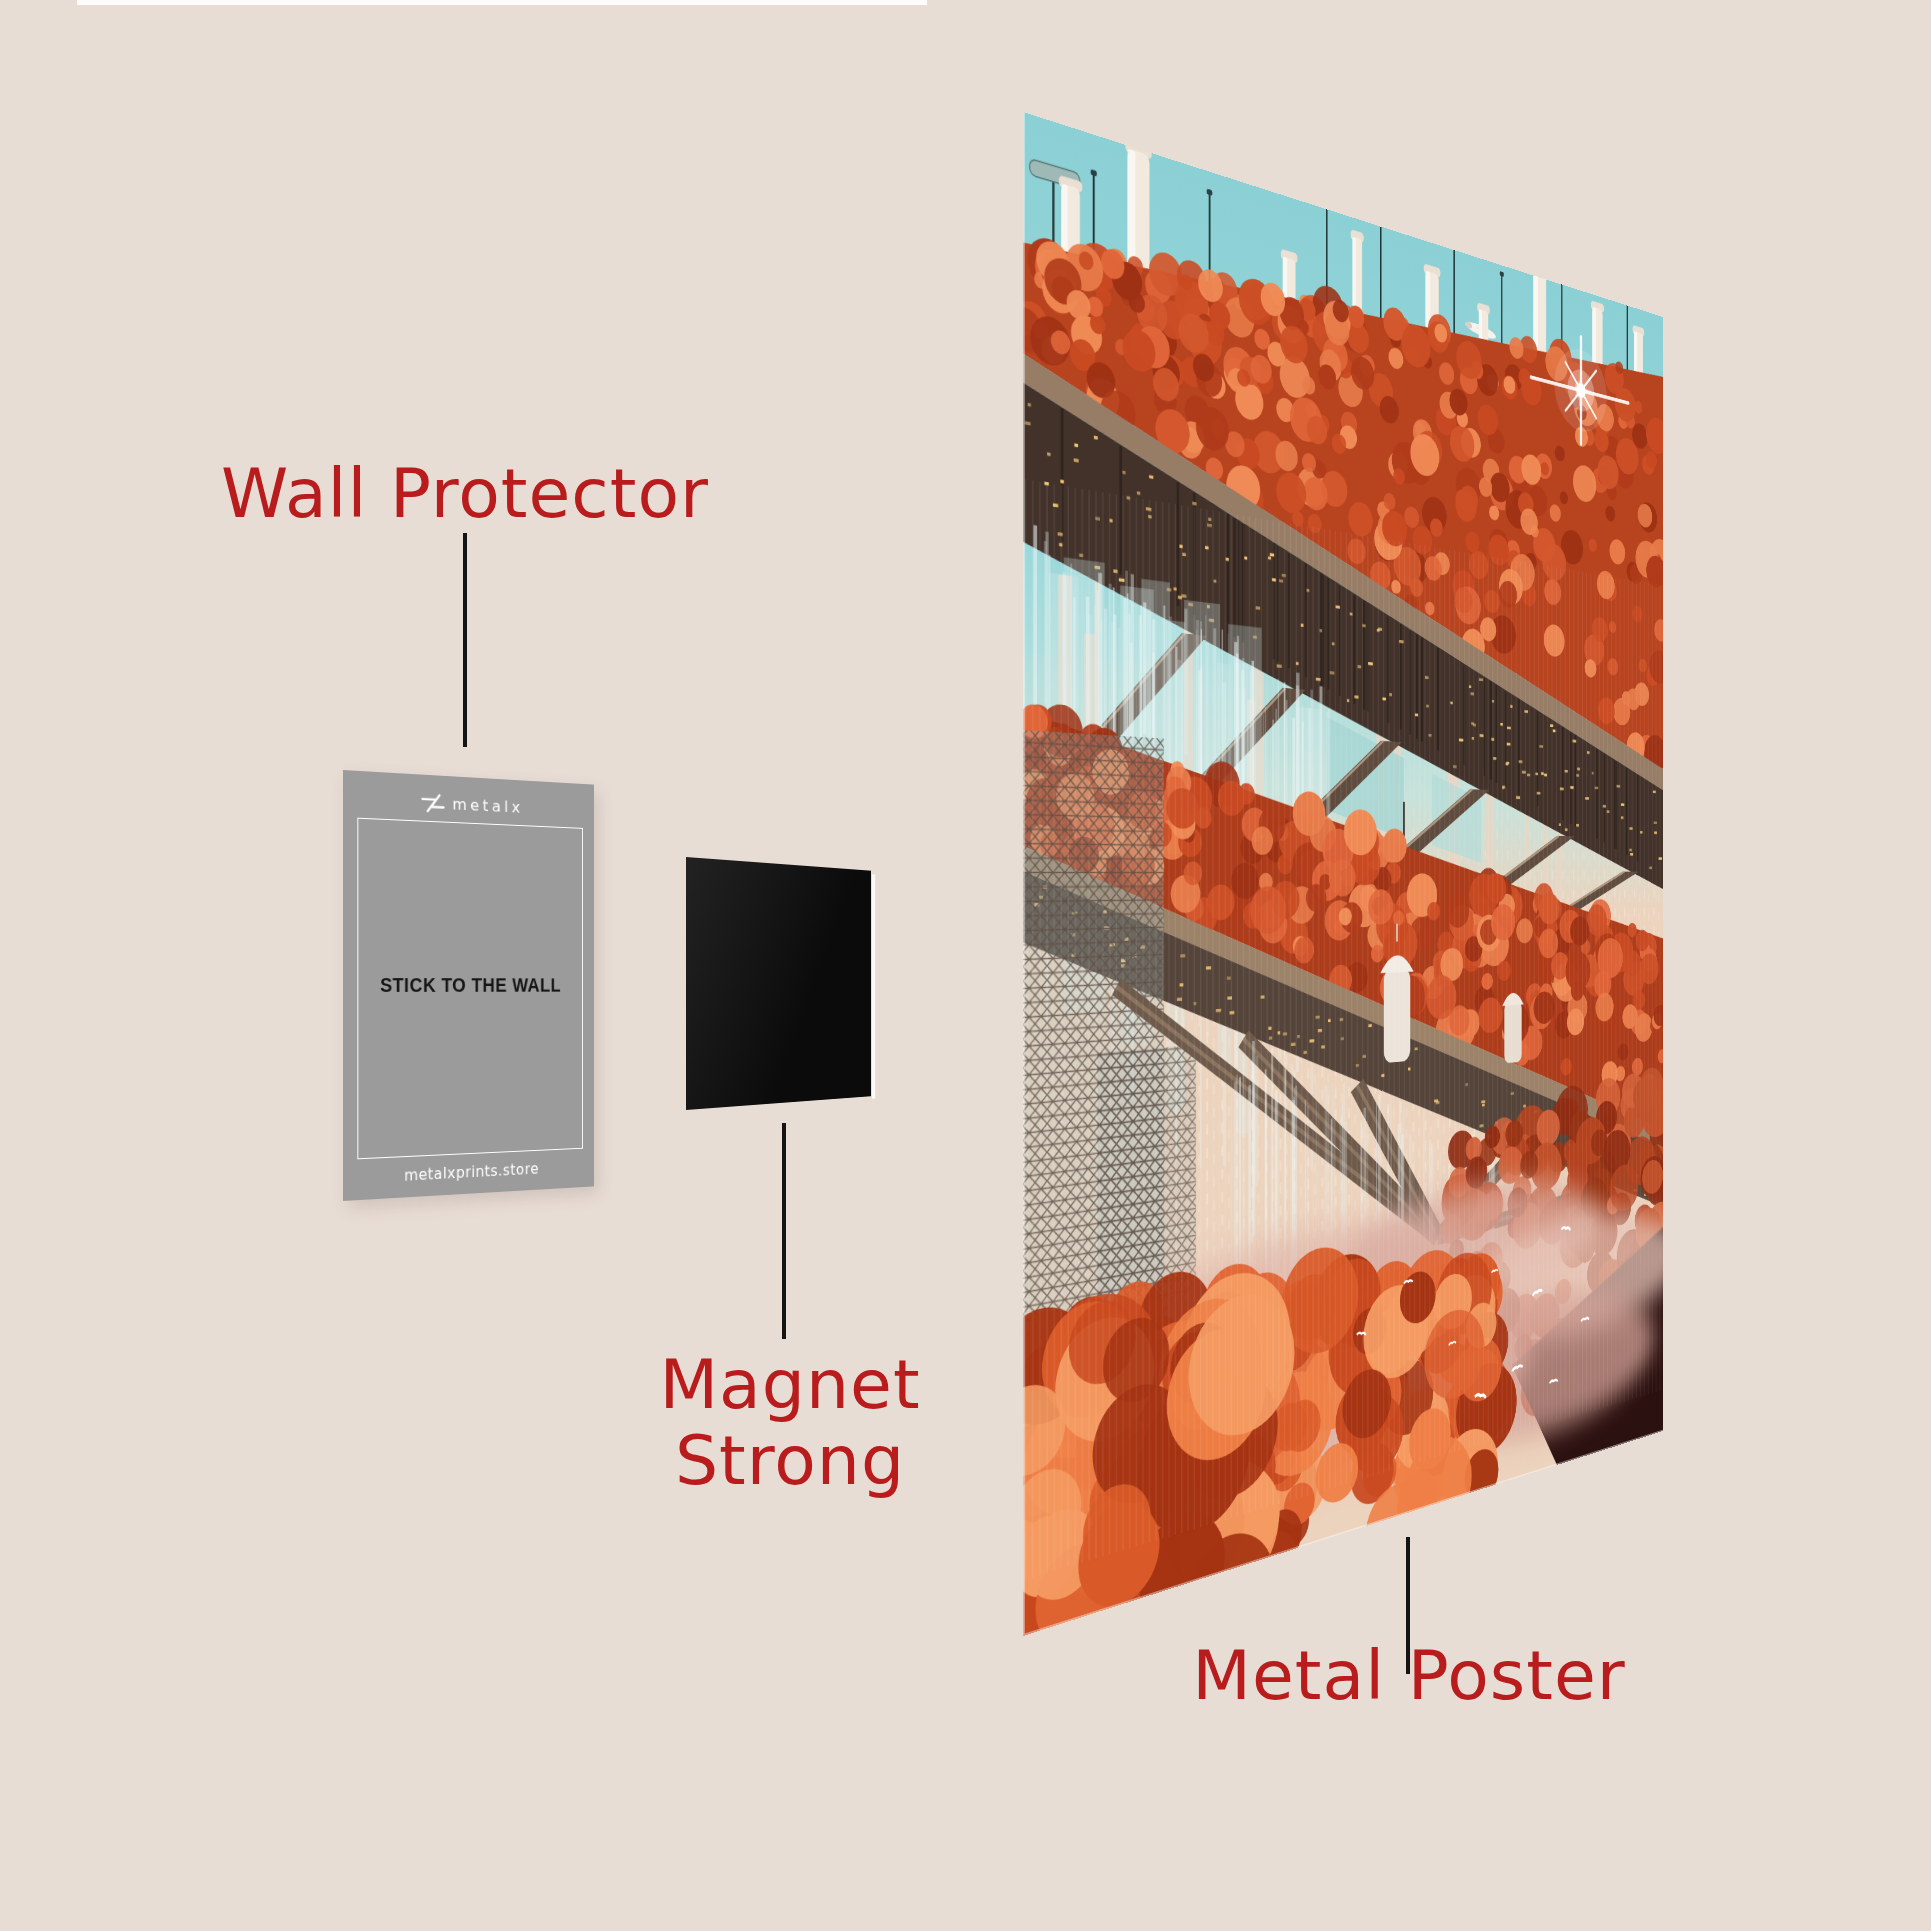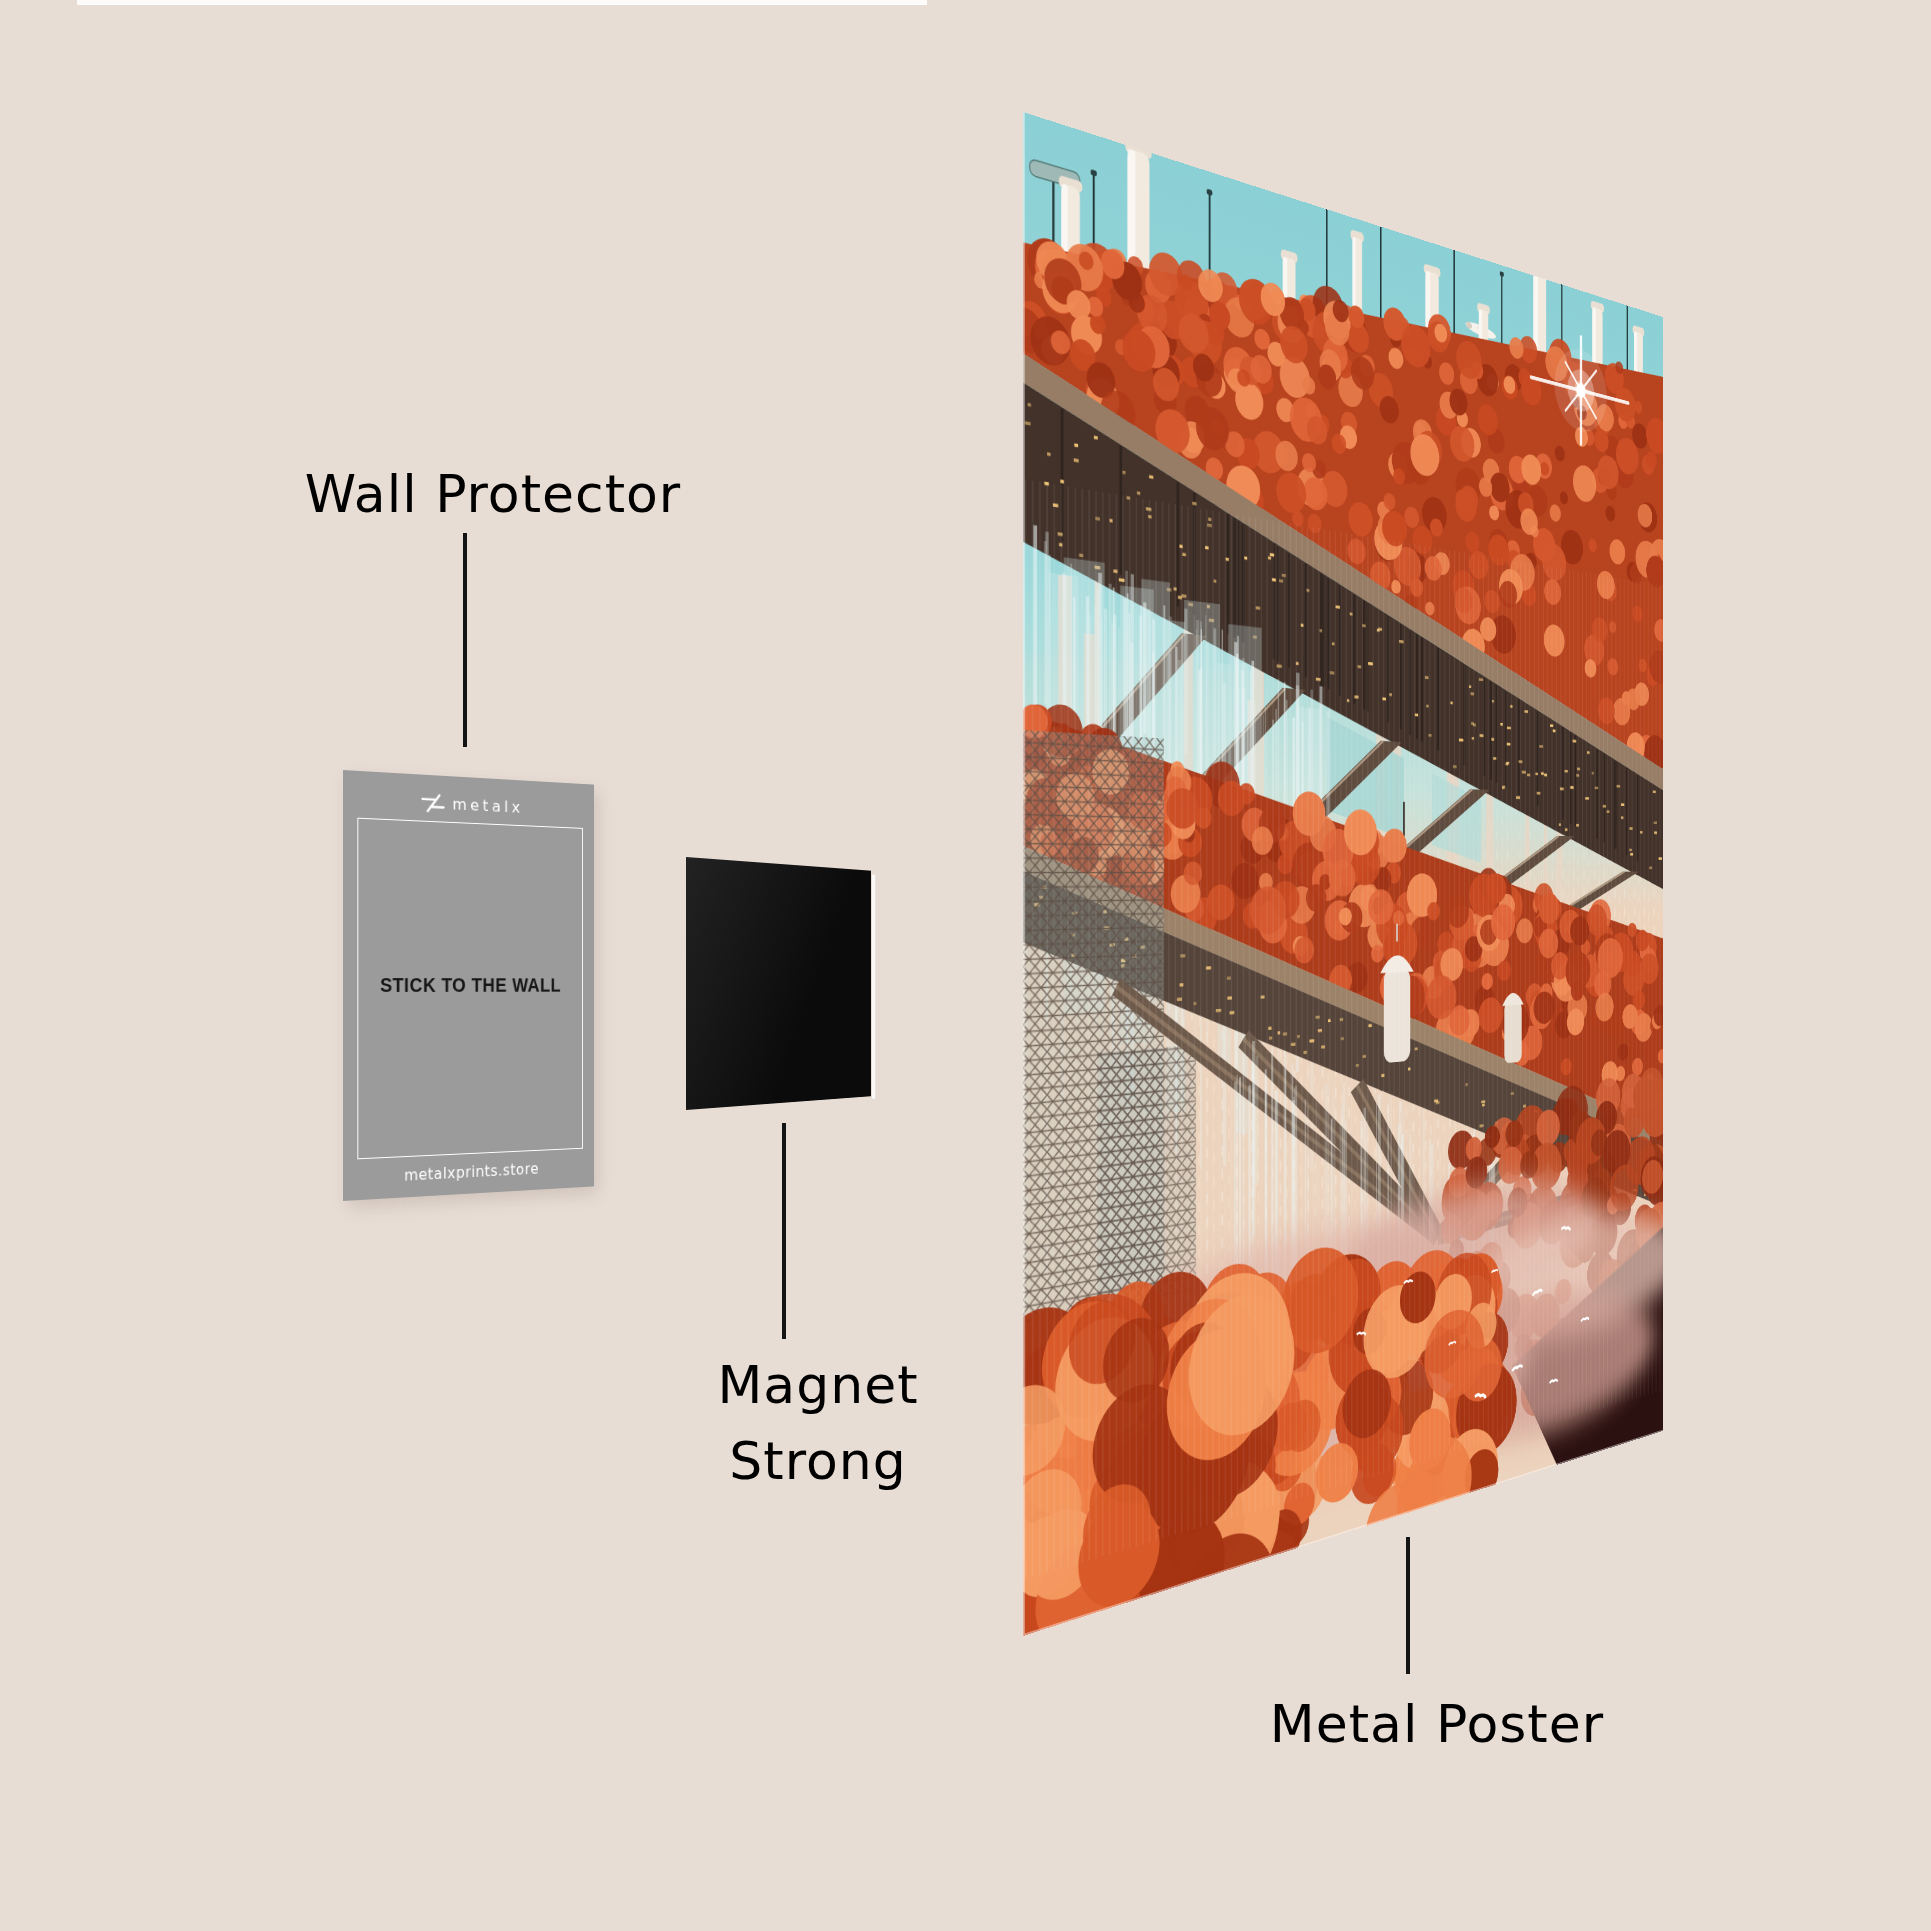--- a/index.html
+++ b/index.html
@@ -1,20 +1,20 @@
 <!DOCTYPE html>
 <html><head>
 <meta charset="utf-8">
 <style>
   html,body{margin:0;padding:0;}
   .stage{position:relative;width:1931px;height:1931px;background:#e8ddd5;overflow:hidden;
          font-family:"DejaVu Sans",sans-serif;}
   .top-strip{position:absolute;left:77px;top:0;width:850px;height:4.8px;background:#ffffff;opacity:.9;}
-  .lbl{position:absolute;color:#000000;font-size:52px;line-height:64px;letter-spacing:1px;
-       transform:translateX(-50%);text-align:center;white-space:nowrap;margin-left:28px;}
+  .lbl{position:absolute;color:#b91c1c;font-size:68px;line-height:64px;letter-spacing:1px;
+       transform:translateX(-50%);text-align:center;white-space:nowrap;}
   .lbl.two{line-height:76px;}
   .connector{position:absolute;width:3.9px;background:#141414;}
 
   
   .card{position:absolute;left:343px;top:770px;width:280px;height:431px;background:#9b9b9b;
         transform-origin:0 50%;transform:perspective(1062px) rotateY(16deg);
         box-shadow:5.8px 7.7px 17.4px rgba(90,70,60,.18);}
   .card-logo{position:absolute;top:19.3px;left:0;width:100%;display:flex;align-items:center;
              justify-content:center;gap:8.7px;}
   .card-logo svg{display:block;}
@@ -1594,16 +1594,16 @@
           <rect x="-75" y="-2.5" width="150" height="5" rx="2.5" fill="#ffffff" opacity="0.9" transform="rotate(90)"></rect>
           <rect x="-47.5" y="-1.75" width="95" height="3.5" rx="1.75" fill="#ffffff" opacity="0.9" transform="rotate(45)"></rect>
           <rect x="-47.5" y="-1.75" width="95" height="3.5" rx="1.75" fill="#ffffff" opacity="0.9" transform="rotate(-45)"></rect>
           <circle r="55" fill="#ffffff" opacity="0.12"></circle>
           <circle r="28" fill="#ffffff" opacity="0.3"></circle>
           <circle r="10" fill="#ffffff"></circle>
         </g>
       </svg>
   </div>
   <div class="connector" style="left:1406px;top:1537px;height:137px;"></div>
-  <div class="lbl" style="left:1409px;top:1692px;">Metal Poster</div>
+  <div class="lbl" style="left:1409px;top:1644px;">Metal Poster</div>
 
 </div>
 
 
 </body></html>

